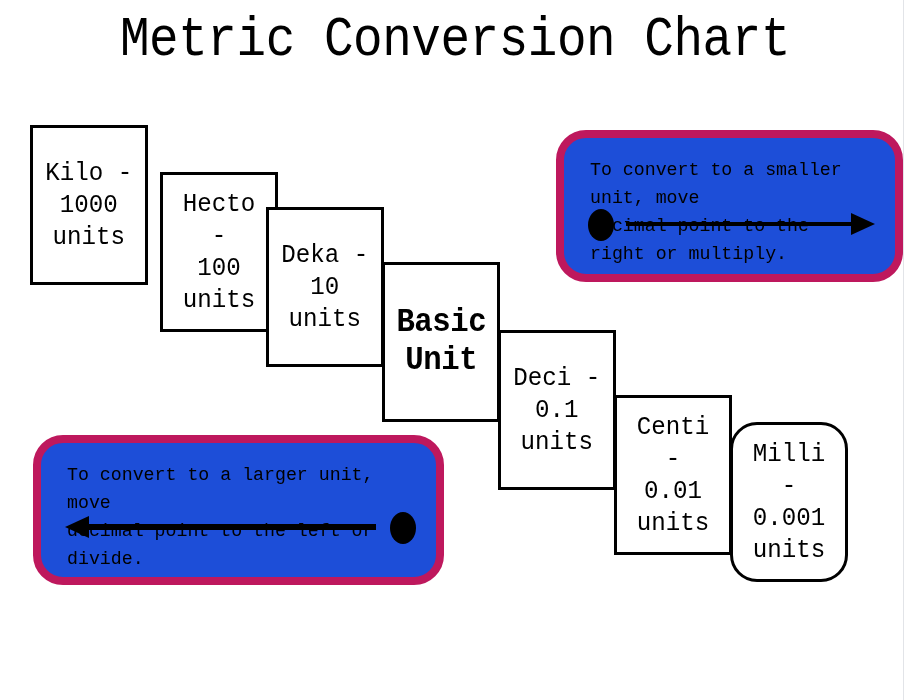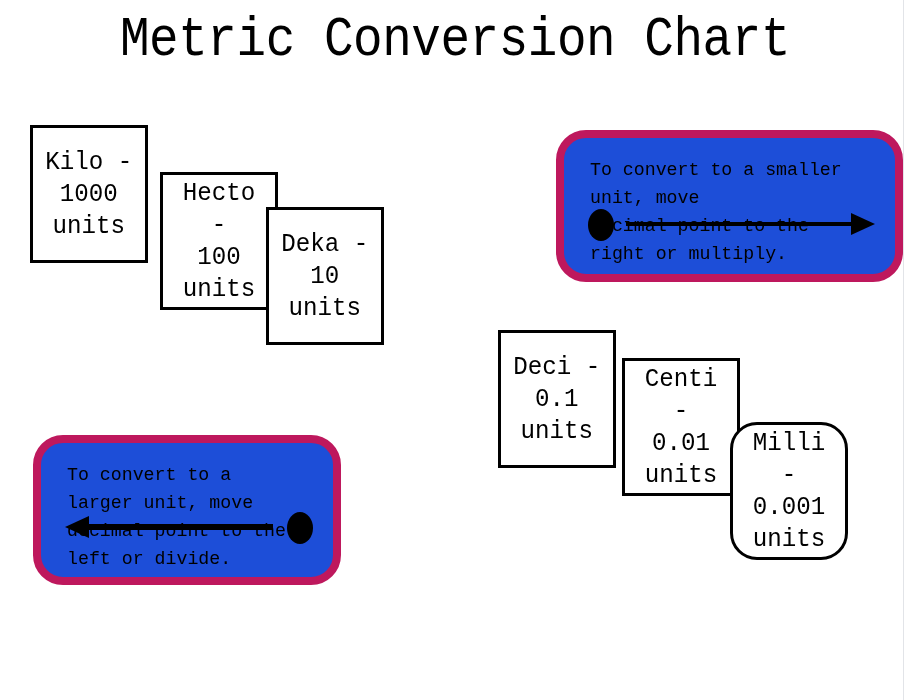--- a/index.html
+++ b/index.html
@@ -31,21 +31,21 @@
     letter-spacing: -0.5px;
     transform: scaleX(0.88);
     transform-origin: center top;
     white-space: nowrap;
   }
 
   
   .step-box {
     position: absolute;
     width: 118px;
-    height: 138px;
+    height: 160px;
     box-sizing: border-box;
     border: 3px solid #000000;
     background: #ffffff;
     display: flex;
     align-items: center;
     justify-content: center;
   }
   .step-label {
     text-align: center;
     font-size: 26px;
@@ -160,28 +160,32 @@
 100
 units</div>
   </div>
 
   <div class="step-box" style="left:266px; top:207px; z-index:3;">
     <div class="step-label">Deka -
 10
 units</div>
   </div>
 
+  <div class="step-box basic" style="left:382px; top:262px; z-index:4;">
+    <div class="step-label">Basic
+Unit</div>
+  </div>
 
   <div class="step-box" style="left:498px; top:330px; z-index:5;">
     <div class="step-label">Deci -
 0.1
 units</div>
   </div>
 
-  <div class="step-box" style="left:614px; top:358px; z-index:6;margin-left:8px;">
+  <div class="step-box" style="left:614px; top:395px; z-index:6;">
     <div class="step-label">Centi -
 0.01
 units</div>
   </div>
 
   <div class="step-box" style="left:730px; top:422px; z-index:7;border-radius:27px;">
     <div class="step-label">Milli -
 0.001
 units</div>
   </div>
@@ -189,21 +193,21 @@
   <div class="callout arrow-right" style="left:545px; top:130px; width:347px; height:152px; z-index:10;">
     <div class="callout-text">To convert to a smaller unit, move
 decimal  point to the right or multiply.</div>
     <div class="arrow-row">
       <div class="dot left"></div>
       <div class="arrow-line"></div>
       <div class="arrow-head right"></div>
     </div>
   </div>
 
-  <div class="callout arrow-left" style="left:22px; top:435px; width:308px; height:150px; z-index:10;padding-left:33px;">
+  <div class="callout arrow-left" style="left:22px; top:435px; width:411px; height:150px; z-index:10;padding-left:33px;">
     <div class="callout-text">To convert to a larger unit, move
 decimal  point to the left or divide.</div>
     <div class="arrow-row">
       <div class="arrow-head left"></div>
       <div class="arrow-line"></div>
       <div class="dot right"></div>
     </div>
   </div>
 
   <div id="page-edge"></div>

